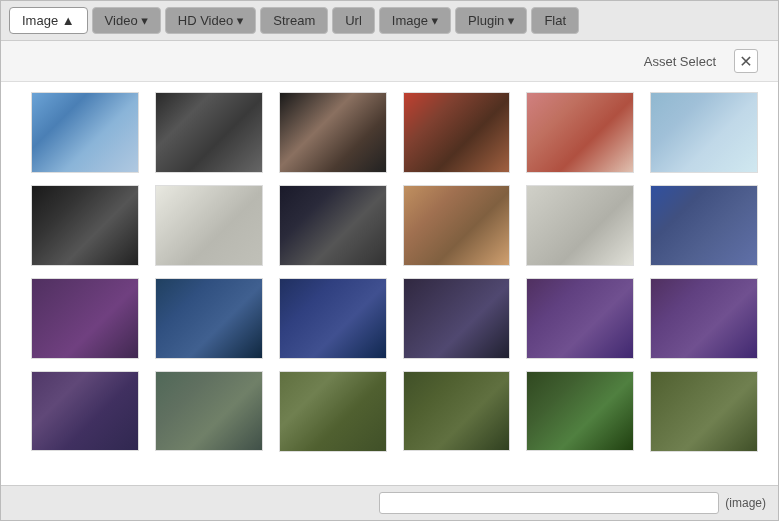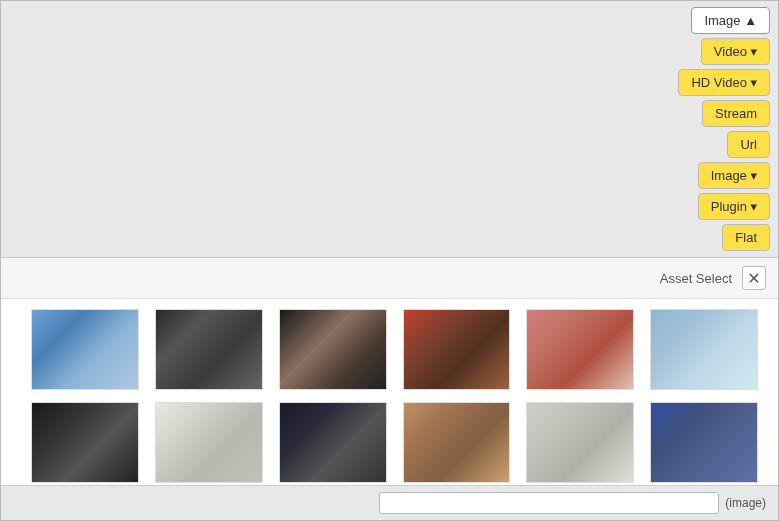--- a/index.html
+++ b/index.html
@@ -15,52 +15,51 @@
       width: 779px;
       height: 521px;
       background: #f0f0f0;
       border: 1px solid #bbb;
       display: flex;
       flex-direction: column;
     }
     
     .toolbar {
       display: flex;
-      align-items: flex-end;
+      align-items: center;
       padding: 6px 8px;
       background: #e8e8e8;
       border-bottom: 1px solid #ccc;
       gap: 4px;
       flex-shrink: 0;
-      flex-direction: column;
     }
     .tab-btn {
       padding: 5px 12px;
       border: 1px solid #bbb;
-      background: #fde047;
+      background: #a3a3a3;
       border-radius: 4px;
       cursor: pointer;
       font-size: 13px;
       color: #333;
       white-space: nowrap;
     }
     .tab-btn.active {
       background: #fff;
       border-color: #999;
       font-weight: 500;
     }
     
     .asset-select-bar {
       display: flex;
       align-items: center;
       justify-content: flex-end;
-      padding: 8px 12px;
+      padding: 8px 20px;
       background: #f5f5f5;
       border-bottom: 1px solid #ddd;
-      gap: 6px;
+      gap: 14px;
       flex-shrink: 0;
     }
     .asset-select-label {
       color: #555;
       font-size: 13px;
       margin-right: 4px;
     }
     .sort-btn {
       padding: 4px 10px;
       border: 1px solid #bbb;

